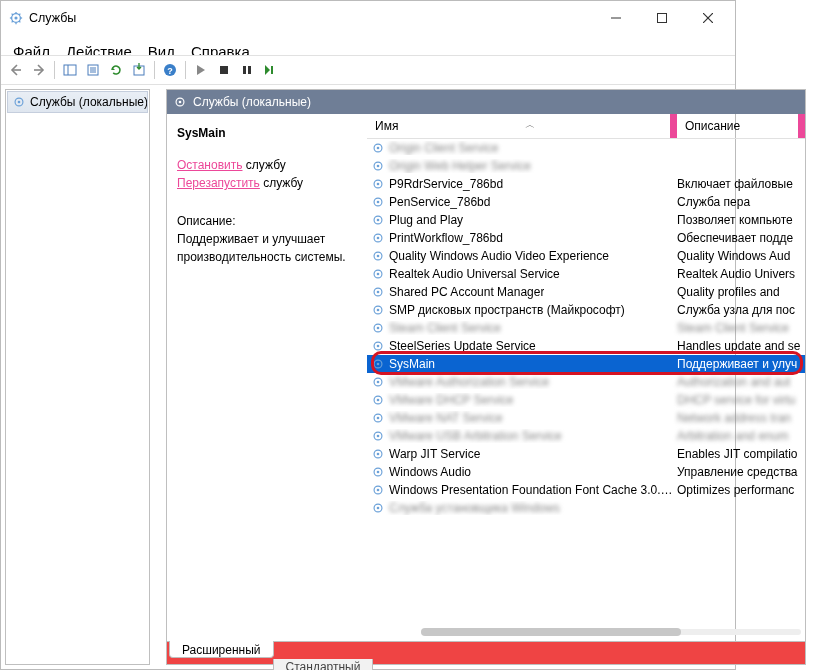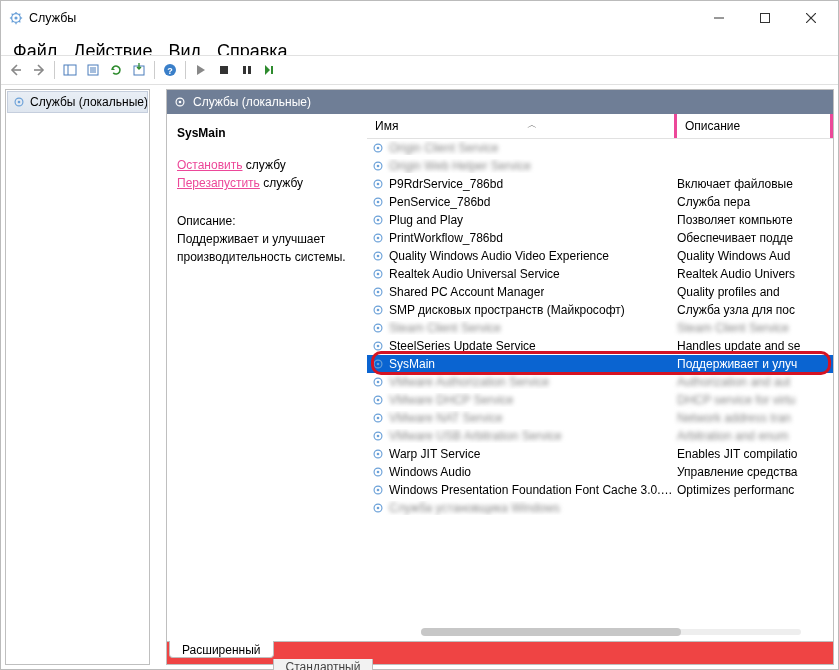--- a/index.html
+++ b/index.html
@@ -7,21 +7,21 @@
     padding: 0;
     font-family: "Segoe UI", Tahoma, sans-serif;
     font-size: 12px;
     background: #fff;
     color: #000;
     width: 839px;
     height: 670px;
     overflow: hidden;
   }
   .window {
-    width: 839px;
+    width: 736px;
     height: 670px;
     display: flex;
     flex-direction: column;
     border: 1px solid #bbb;
     box-sizing: border-box;
     position: relative;
     background: #fff;
   }
 
   
@@ -54,21 +54,21 @@
   .menubar {
     height: 20px;
     display: flex;
     align-items: center;
     padding: 0 4px;
     gap: 0;
     flex-shrink: 0;
   }
   .menubar span {
     padding: 2px 8px;
-    font-size: 18px;
+    font-size: 15px;
     margin-top: 12px;
   }
   .menubar span u { text-decoration: underline; }
 
   
   .toolbar {
     height: 28px;
     border-top: 1px solid #e1e1e1;
     border-bottom: 1px solid #e1e1e1;
     display: flex;
@@ -179,21 +179,21 @@
     align-items: center;
     border-bottom: 1px solid #e1e1e1;
     flex-shrink:0;
     user-select:none;
   }
   .col-name {
     display:flex;
     align-items:center;
     justify-content: space-between;
     padding: 4px 8px;
-    border-right: 3px solid #ec4899;
+    border-right: 7px solid #ec4899;
     height: 100%;
     box-sizing:border-box;
     font-size:12px;
   }
   .col-name.n1 { width: 310px; }
   .col-name.n2 { flex:1; }
   .sort-ind { font-size:10px; color:#555; margin: 0 auto; position:relative; top:-1px; }
 
   .list {
     flex:1;

